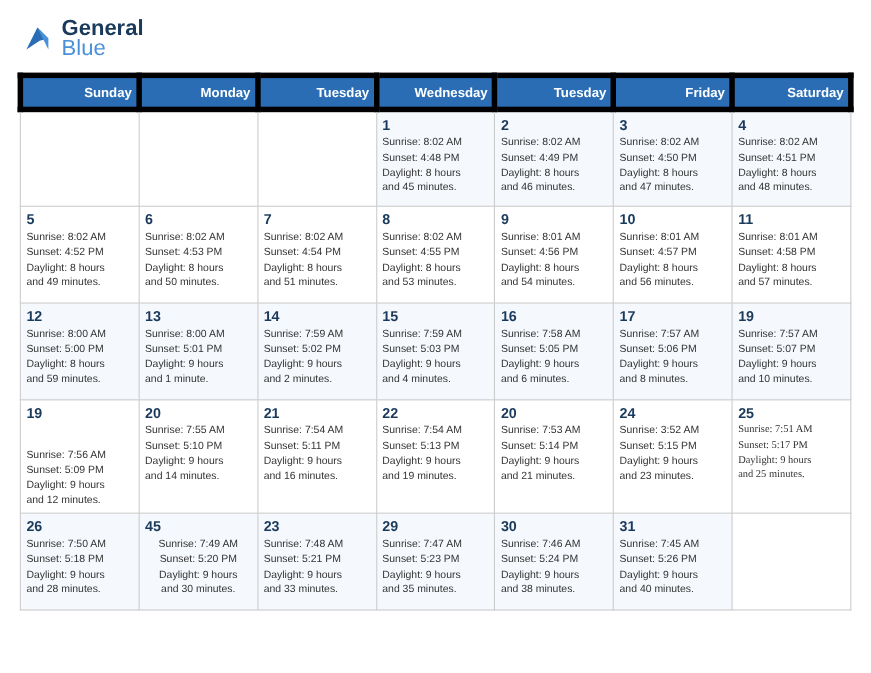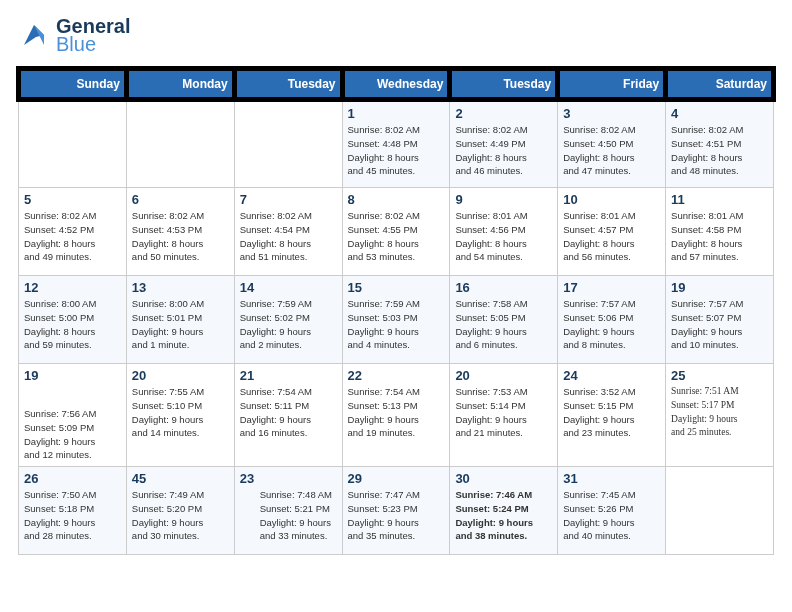--- a/index.html
+++ b/index.html
@@ -301,42 +301,42 @@
       <tr>
         <td>
           <span class="day-number">26</span>
           <div class="day-info" style="white-space: pre-line;">Sunrise: 7:50 AM
 Sunset: 5:18 PM
 Daylight: 9 hours
 and 28 minutes.</div>
         </td>
         <td>
           <span class="day-number">45</span>
-          <div class="day-info" style="white-space: pre-line;">Sunrise: 7:49 AM
+          <div class="day-info" style="white-space: pre-line; text-align: center;">Sunrise: 7:49 AM
 Sunset: 5:20 PM
 Daylight: 9 hours
 and 30 minutes.</div>
         </td>
         <td>
           <span class="day-number">23</span>
-          <div class="day-info" style="white-space: pre-line; margin-left: 20px;">Sunrise: 7:48 AM
+          <div class="day-info" style="white-space: pre-line;">Sunrise: 7:48 AM
 Sunset: 5:21 PM
 Daylight: 9 hours
 and 33 minutes.</div>
         </td>
         <td>
           <span class="day-number">29</span>
           <div class="day-info" style="white-space: pre-line;">Sunrise: 7:47 AM
 Sunset: 5:23 PM
 Daylight: 9 hours
 and 35 minutes.</div>
         </td>
         <td>
           <span class="day-number">30</span>
-          <div class="day-info" style="white-space: pre-line; font-weight: bold;">Sunrise: 7:46 AM
+          <div class="day-info" style="white-space: pre-line;">Sunrise: 7:46 AM
 Sunset: 5:24 PM
 Daylight: 9 hours
 and 38 minutes.</div>
         </td>
         <td>
           <span class="day-number">31</span>
           <div class="day-info" style="white-space: pre-line;">Sunrise: 7:45 AM
 Sunset: 5:26 PM
 Daylight: 9 hours
 and 40 minutes.</div>

